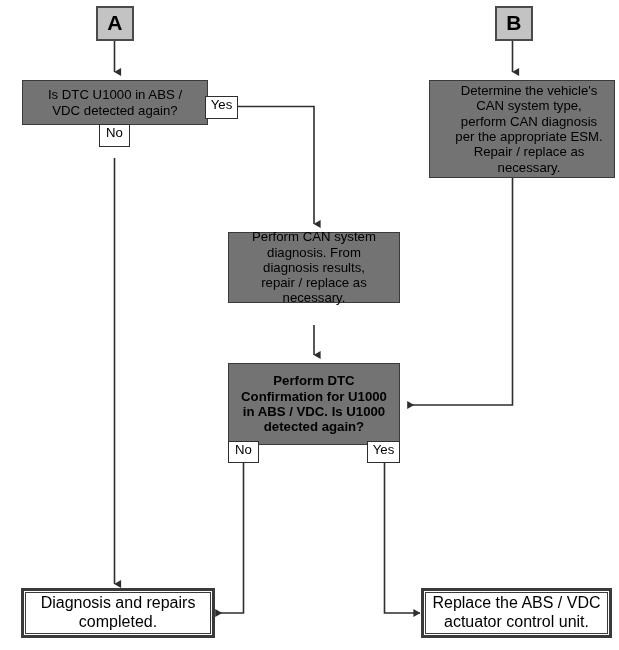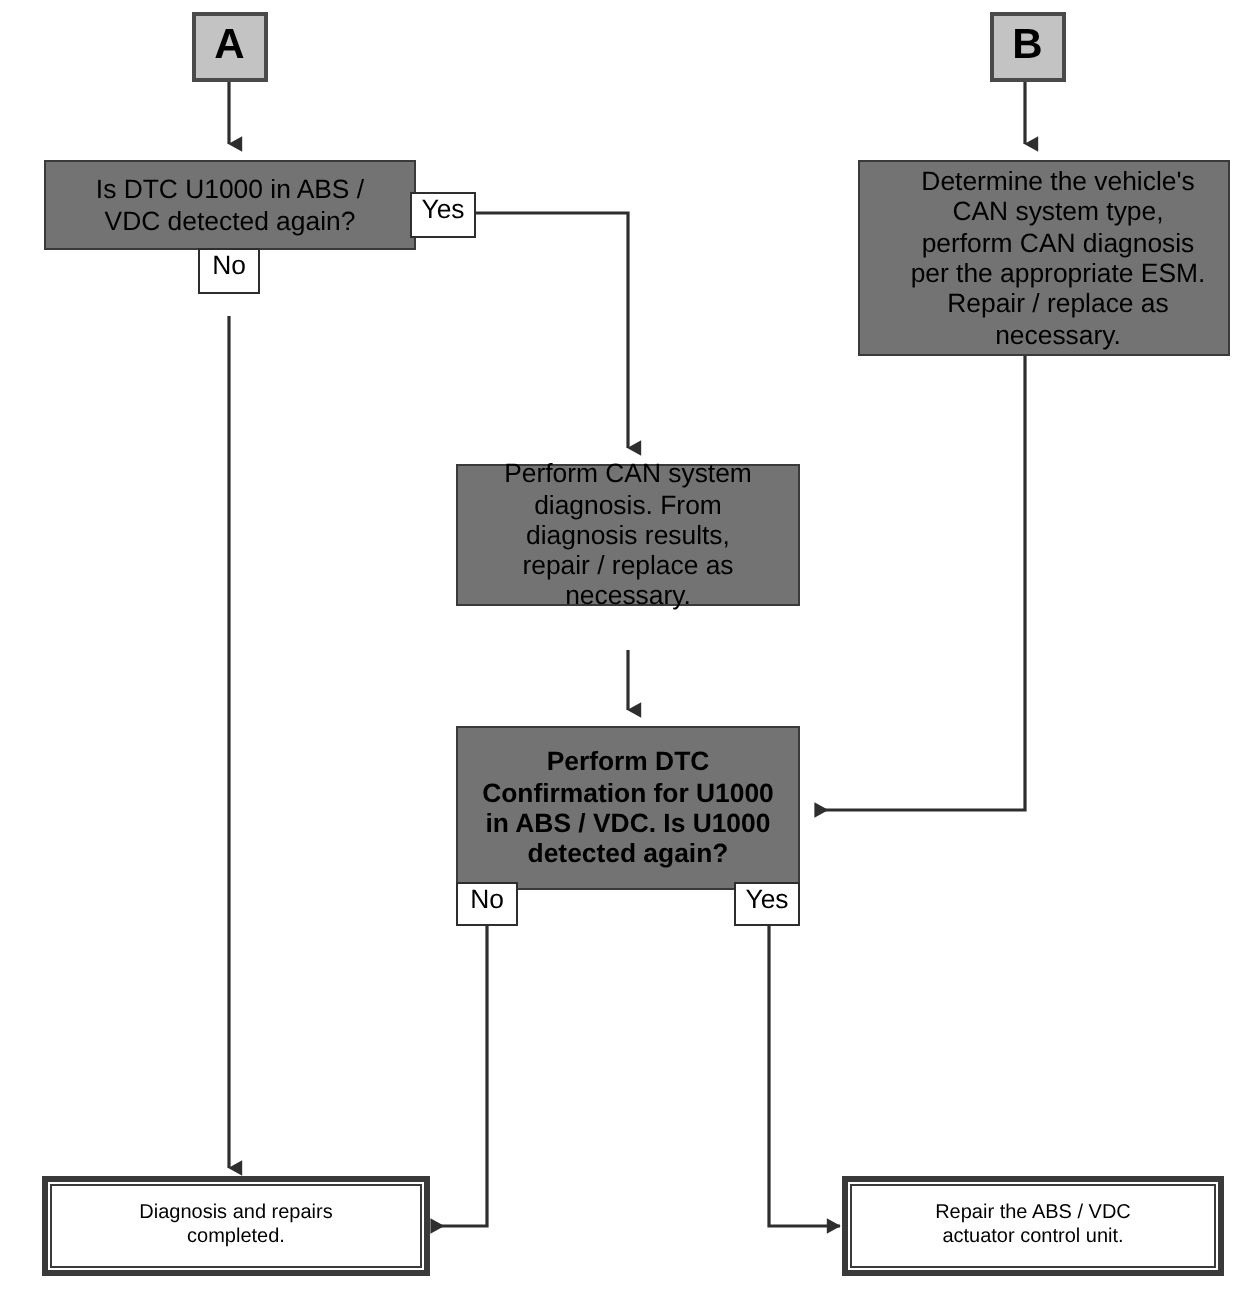--- a/index.html
+++ b/index.html
@@ -49,21 +49,21 @@
     background: #c3c3c3;
     font-size: 21px;
     font-weight: bold;
     letter-spacing: 0.5px;
   }
   
   .node-terminal-box {
     border: 1.5px solid #3a3a3a;
     outline: 3px solid #3a3a3a;
     outline-offset: 1.5px;
-    font-size: 10px;
+    font-size: 16px;
     background: #ffffff;
   }
   
   .branch-label {
     position: absolute;
     box-sizing: border-box;
     border: 1.5px solid #2e2e2e;
     background: #ffffff;
     display: flex;
     justify-content: center;
@@ -151,21 +151,21 @@
 in ABS / VDC. Is U1000
 detected again?</span>
   </div>
 
   <div class="node node-terminal-box" style="left:25px; top:592px; width:186px; height:42px;">
     <span class="node-text">Diagnosis and repairs
 completed.</span>
   </div>
 
   <div class="node node-terminal-box" style="left:425px; top:592px; width:183px; height:42px;">
-    <span class="node-text">Repair the ABS / VDC
+    <span class="node-text">Replace the ABS / VDC
 actuator control unit.</span>
   </div>
 
   <div class="branch-label" style="left:205px; top:96px; width:33px; height:23px;">
     <span>Yes</span>
   </div>
 
   <div class="branch-label" style="left:99px; top:124px; width:31px; height:23px;">
     <span>No</span>
   </div>

